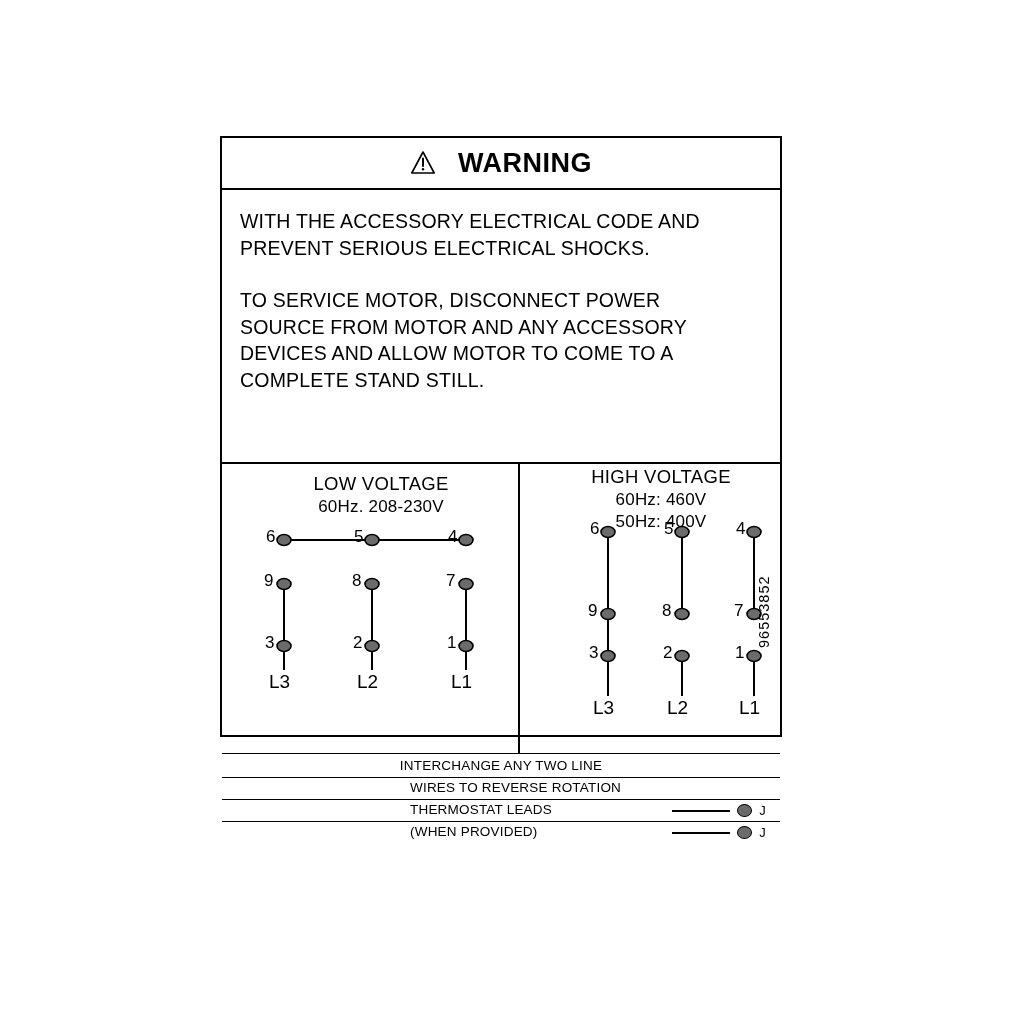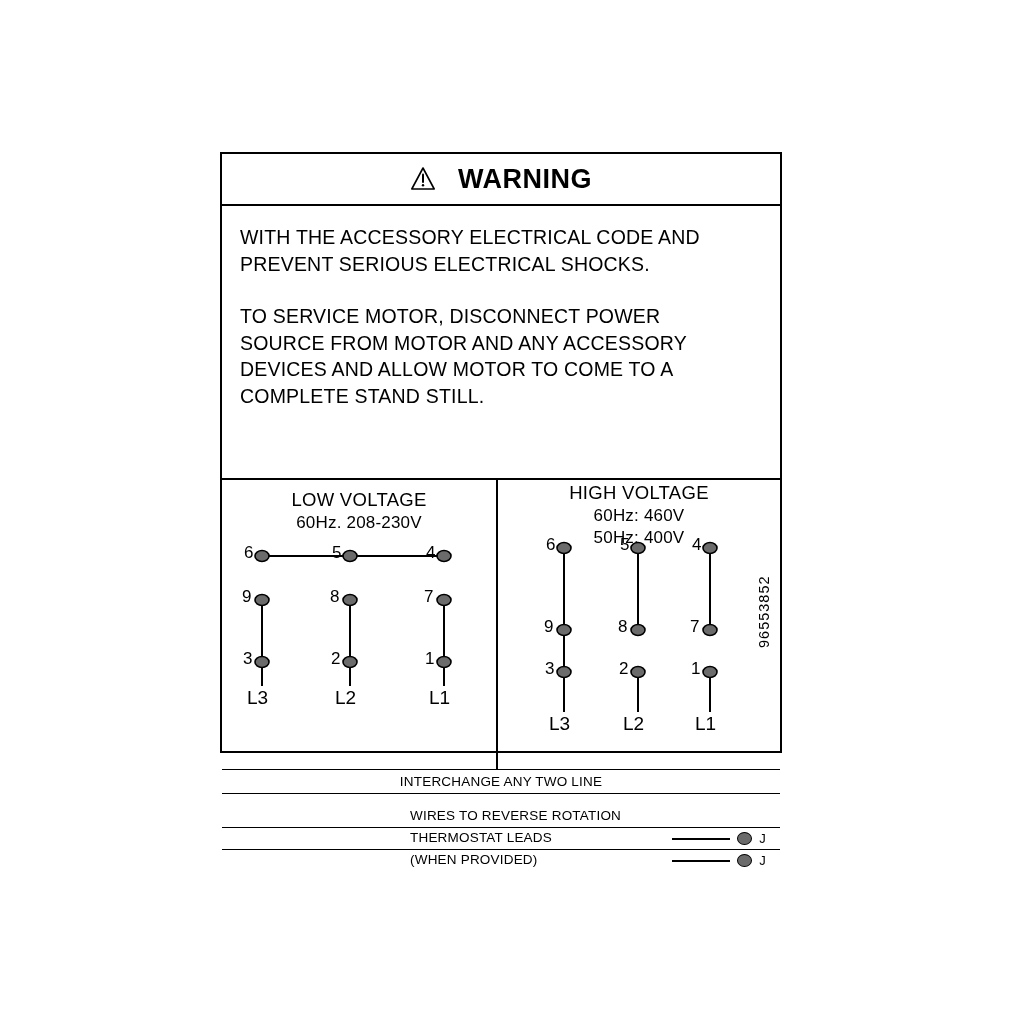--- a/index.html
+++ b/index.html
@@ -12,21 +12,21 @@
     height: 1024px;
     font-family: "Liberation Sans", sans-serif;
     color: #000000;
     position: relative;
     overflow: hidden;
   }
 
   #plate {
     position: absolute;
     left: 220px;
-    top: 152px;
+    top: 136px;
     width: 562px;
     height: 601px;
     border: 2px solid #000;
     box-sizing: border-box;
     background: #fff;
   }
 
   
   .warn-header {
     height: 50px;
@@ -67,20 +67,21 @@
   
   .diagram-row {
     display: flex;
     height: 290px;
     border-bottom: 1px solid #000;
     box-sizing: border-box;
   }
   .diag-cell {
     position: relative;
     box-sizing: border-box;
+    margin-left: 22px;
   }
   .diag-left {
     width: 276px;
     border-right: 2px solid #000;
   }
   .diag-right {
     flex: 1;
   }
   .diag-title {
     text-align: center;
@@ -114,21 +115,20 @@
     height: 24px;
     border-bottom: 1px solid #000;
     text-align: center;
     padding-top: 4px;
   }
   .note-b {
     height: 22px;
     border-bottom: 1px solid #000;
     padding-left: 188px;
     padding-top: 2px;
-    margin-top: 12px;
   }
   .note-c {
     height: 22px;
     border-bottom: 1px solid #000;
     padding-left: 188px;
     padding-top: 2px;
   }
   .note-d {
     height: 22px;
     padding-left: 188px;

